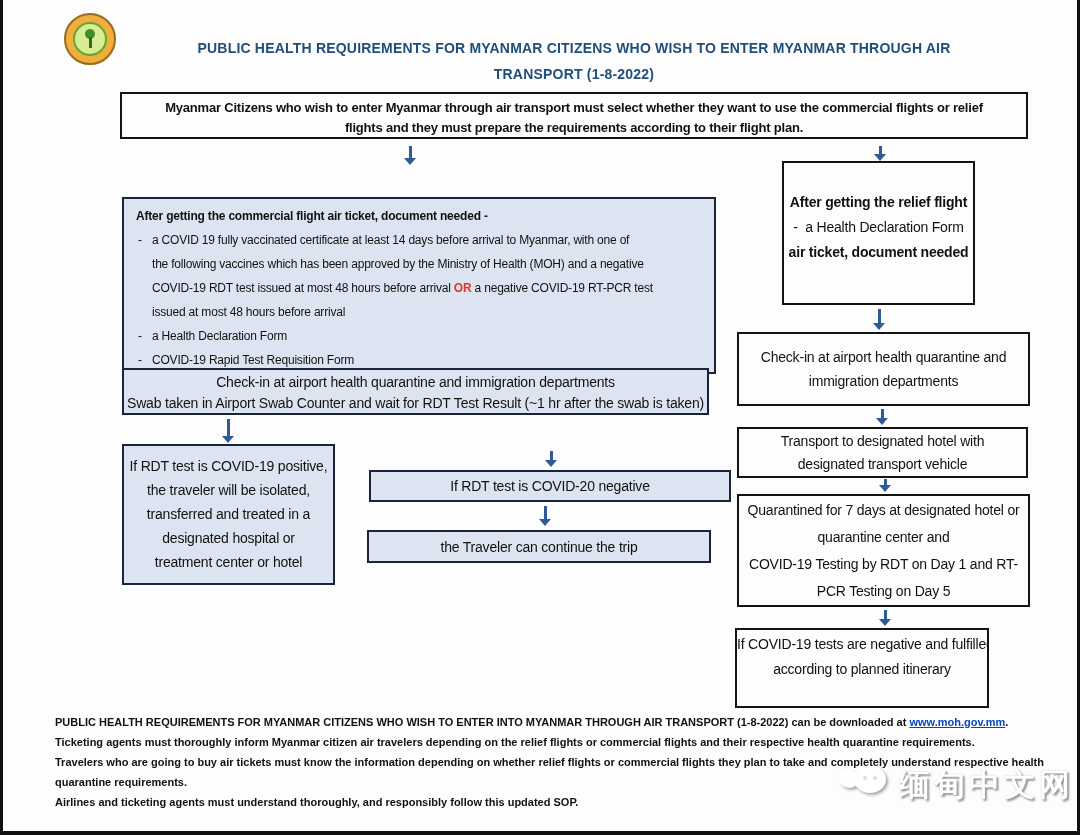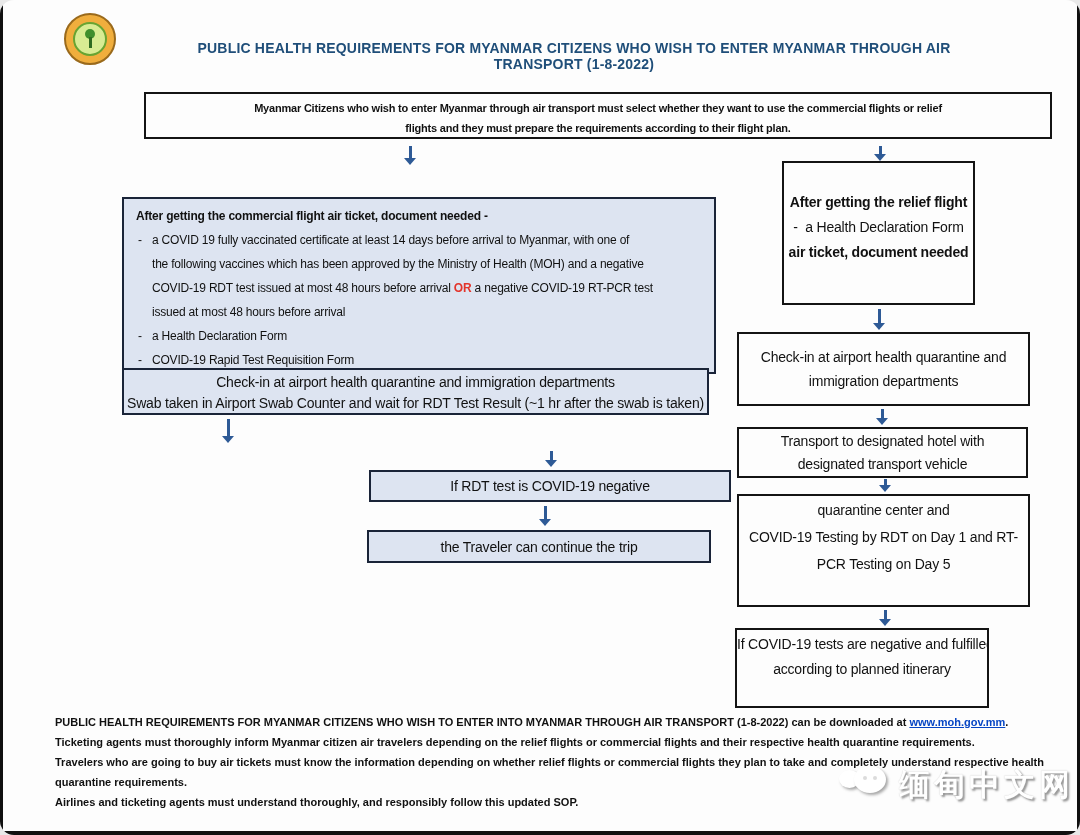--- a/index.html
+++ b/index.html
@@ -1,52 +1,52 @@
 <!DOCTYPE html>
 <html><head>
 <meta charset="utf-8">
 <style>
   * { box-sizing: border-box; margin: 0; padding: 0; }
   body { background: #e9e9e9; font-family: "Liberation Sans", sans-serif; }
   #page {
     position: relative; width: 1080px; height: 835px;
-    background: #fdfdfd; overflow: hidden; color: #111; border-radius: 14px;
+    background: #fdfdfd; overflow: hidden; color: #111;
   }
   .edge { position: absolute; background: #101010; }
   .edge-left  { left: 0; top: 0; width: 3px; height: 835px; }
   .edge-right { left: 1077px; top: 0; width: 3px; height: 835px; }
   .edge-bottom{ left: 0; top: 831px; width: 1080px; height: 4px; }
 
   
   .logo { position: absolute; left: 64px; top: 13px; width: 52px; height: 52px;
           border-radius: 50%; background: #f0ae3d; border: 2px solid #9a6a1c;
           display: flex; align-items: center; justify-content: center; }
   .logo .inner { width: 34px; height: 34px; border-radius: 50%; background: #d8ec93;
           border: 2px solid #68a432; position: relative; }
   .logo .crown { position: absolute; left: 10px; top: 5px; width: 10px; height: 10px;
           border-radius: 50%; background: #3f8f2d; }
   .logo .trunk { position: absolute; left: 14px; top: 13px; width: 3px; height: 11px;
           background: #2f6b21; }
 
   
   .title { position: absolute; left: 120px; top: 40px; width: 908px; text-align: center;
            color: #1F4E79; font-weight: bold; font-size: 14px; letter-spacing: .2px; }
-  .title .t2 { }
+  .title .t2 { margin-top: 10px; }
 
   
   .box { position: absolute; border: 2px solid #1a2438; background: #dde4f1;
          font-size: 14px; letter-spacing: -0.2px; overflow: hidden; }
   .box.white { background: #fdfdfd; border-color: #141414; }
   .center { text-align: center; }
   .ln { display: block; white-space: nowrap; }
   .bold { font-weight: bold; }
 
   .banner { left: 120px; top: 92px; width: 908px; height: 47px; background: #fdfdfd;
-            border-color: #141414; font-weight: bold; font-size: 11px;
-            line-height: 20px; padding-top: 4px; margin-left: 24px; }
+            border-color: #141414; font-weight: bold; font-size: 13px;
+            line-height: 20px; padding-top: 4px; }
 
   .commercial { left: 122px; top: 165px; width: 594px; height: 177px;
                 padding: 5px 12px; font-size: 12px; line-height: 24px; margin-top: 32px; }
   .commercial .heading { font-weight: bold; }
   .bullet { position: relative; padding-left: 16px; }
   .bullet .marker { position: absolute; left: 2px; top: 0; }
   .or { color: #E3342B; font-weight: bold; text-align: right; }
 
   .relief { left: 782px; top: 161px; width: 193px; height: 144px;
             padding-top: 27px; line-height: 25px; }
@@ -186,36 +186,44 @@
     <span class="ln bold">After getting the relief flight</span>
     <span class="ln"><span>-</span>&nbsp; <span>a Health Declaration Form</span></span>
     <span class="ln bold">air ticket, document needed</span>
   </div>
 
   <div class="box checkin-left center">
     <span class="ln">Check-in at airport health quarantine and immigration departments</span>
     <span class="ln">Swab taken in Airport Swab Counter and wait for RDT Test Result (~1 hr after the swab is taken)</span>
   </div>
 
-
-  <div class="box negative center">If RDT test is COVID-19 negative</div>
+  <div class="box positive center">
+    <span class="ln">If RDT test is COVID-19 positive,</span>
+    <span class="ln">the traveler will be isolated,</span>
+    <span class="ln">transferred and treated in a</span>
+    <span class="ln">designated hospital or</span>
+    <span class="ln">treatment center or hotel</span>
+  </div>
+
+  <div class="box negative center">If RDT test is COVID-20 negative</div>
 
   <div class="box continue center">the Traveler can continue the trip</div>
 
   <div class="box white checkin-right center">
     <span class="ln">Check-in at airport health quarantine and</span>
     <span class="ln">immigration departments</span>
   </div>
 
   <div class="box white transport center">
     <span class="ln">Transport to designated hotel with</span>
     <span class="ln">designated transport vehicle</span>
   </div>
 
   <div class="box white quarantine center">
+    <span class="ln">Quarantined for 7 days at designated hotel or</span>
     <span class="ln">quarantine center and</span>
     <span class="ln">COVID-19 Testing by RDT on Day 1 and RT-</span>
     <span class="ln">PCR Testing on Day 5</span>
   </div>
 
   <div class="box white final center">
     <span class="ln">If COVID-19 tests are negative and fulfilled</span>
     <span class="ln">according to planned itinerary</span>
   </div>
 

